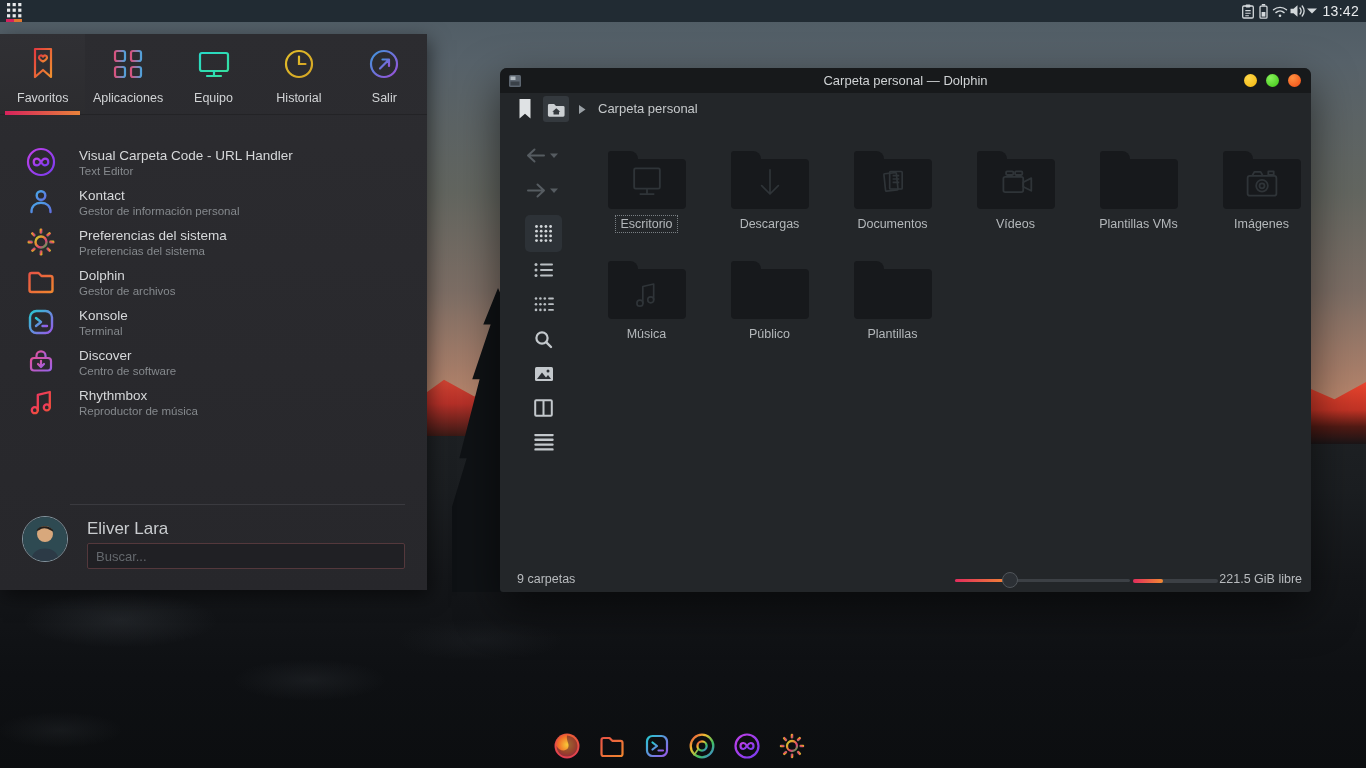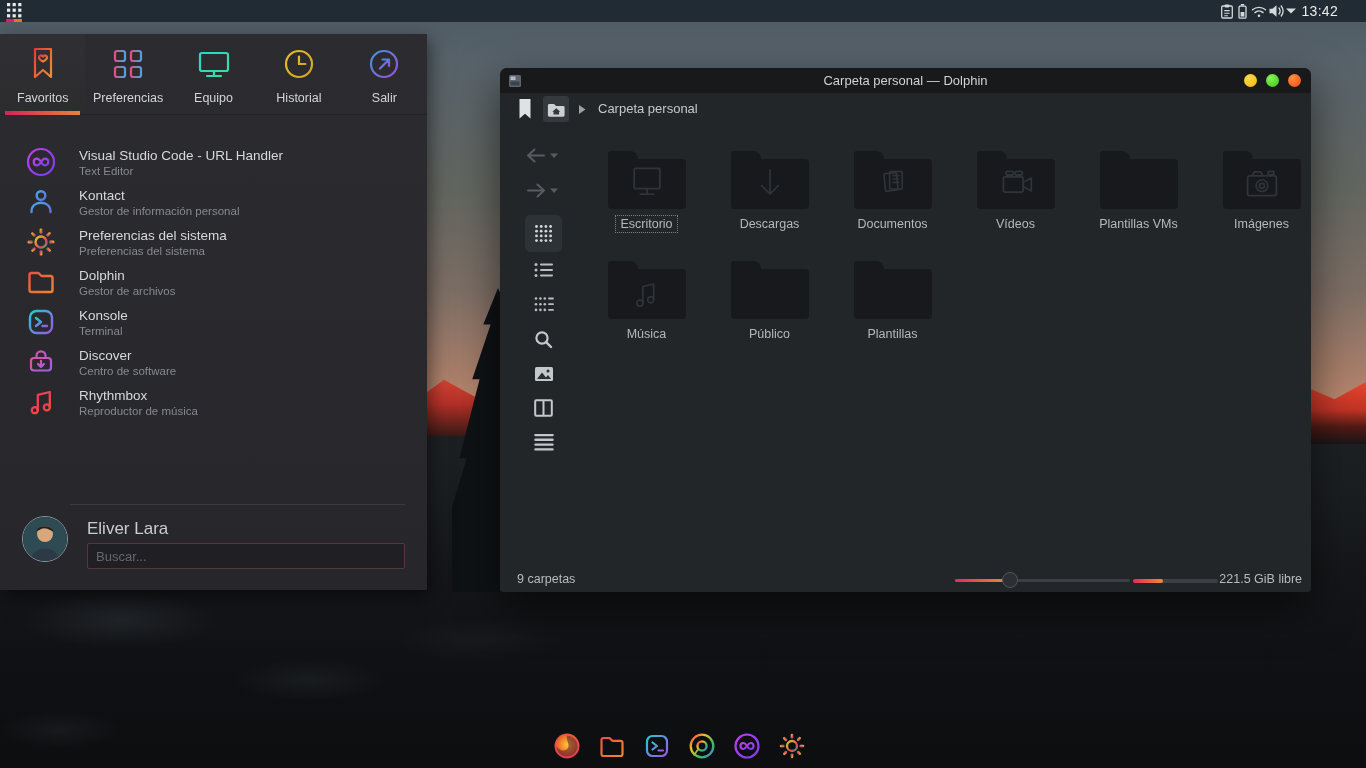--- a/index.html
+++ b/index.html
@@ -26,21 +26,21 @@
     radial-gradient(120px 30px at 480px 80px,rgba(120,130,140,.07),transparent 70%);}
 
   
   .top-panel{position:absolute;left:0;top:0;width:1366px;height:22px;background:#212b33;
     z-index:50;display:flex;align-items:center;}
   .panel-launcher{width:26px;height:22px;position:relative;margin-left:3px;cursor:pointer;}
   .panel-launcher svg{position:absolute;left:4px;top:3px;}
   .panel-underline{position:absolute;left:3px;bottom:0;width:16px;height:3px;display:flex;}
   .panel-underline i{flex:1;}
   .pu-a{background:#d6225c;}.pu-b{background:#e0762e;}
-  .tray{margin-left:auto;display:flex;align-items:center;padding-right:28px;}
+  .tray{margin-left:auto;display:flex;align-items:center;padding-right:7px;}
   .tray svg{display:block;}
   .clock{color:#e9ebed;font-size:14px;margin-left:4px;letter-spacing:.3px;}
 
   
   .launcher{position:absolute;left:0;top:34px;width:427px;height:556px;z-index:40;
     background:linear-gradient(180deg,#2c2c30,#27272b);box-shadow:3px 6px 18px rgba(0,0,0,.5);}
   .tabs{display:flex;height:81px;border-bottom:1px solid #232326;}
   .tab{flex:1;display:flex;flex-direction:column;align-items:center;justify-content:center;gap:7px;
     position:relative;color:#d2d4d6;font-size:12.5px;cursor:pointer;}
   .tab.active{background:linear-gradient(180deg,#303034,#2c2c2f);}
@@ -248,21 +248,21 @@
     </div>
     <div class="tab">
       <svg width="40" height="40" viewBox="0 0 40 40">
         <g fill="none" stroke="url(#gApps)" stroke-width="2.2">
           <rect x="7" y="7" width="10" height="10" rx="2"></rect>
             <rect x="23" y="7" width="10" height="10" rx="2"></rect>
           <rect x="7" y="23" width="10" height="10" rx="2"></rect>
             <rect x="23" y="23" width="10" height="10" rx="2"></rect>
         </g>
       </svg>
-      <span>Preferencias</span>
+      <span>Aplicaciones</span>
     </div>
     <div class="tab">
       <svg width="40" height="40" viewBox="0 0 40 40">
         <g fill="none" stroke="url(#gEq)" stroke-width="2.2" stroke-linecap="round">
           <rect x="6" y="9" width="28" height="18" rx="2"></rect>
             <path d="M20 27v5M13 32h14"></path>
         </g>
       </svg>
       <span>Equipo</span>
     </div>
@@ -288,21 +288,21 @@
 
   <div class="apps">
     <div class="app">
       <svg width="34" height="34" viewBox="0 0 34 34">
         <g fill="none" stroke="url(#gVs)" stroke-width="2.2" stroke-linecap="round">
           <circle cx="17" cy="17" r="13"></circle>
           <path d="M13 13.6c-4.4 0-4.4 6.8 0 6.8 3.9 0 4.1-6.8 8-6.8 4.4 0 4.4 6.8 0 6.8-3.9 0-4.1-6.8-8-6.8z"></path>
         </g>
       </svg>
       <div class="txt">
-          <span class="t1">Visual Studio Code - URL Handler</span>
+          <span class="t1">Visual Carpeta Code - URL Handler</span>
       <span class="t2">Text Editor</span>
         </div>
     </div>
     <div class="app">
       <svg width="34" height="34" viewBox="0 0 34 34">
         <g fill="none" stroke="url(#gPer)" stroke-width="2.4" stroke-linecap="round">
           <circle cx="17" cy="10.5" r="4.3"></circle>
             <path d="M7.5 27c0-6.2 4.2-9.2 9.5-9.2s9.5 3 9.5 9.2"></path>
         </g>
       </svg>

